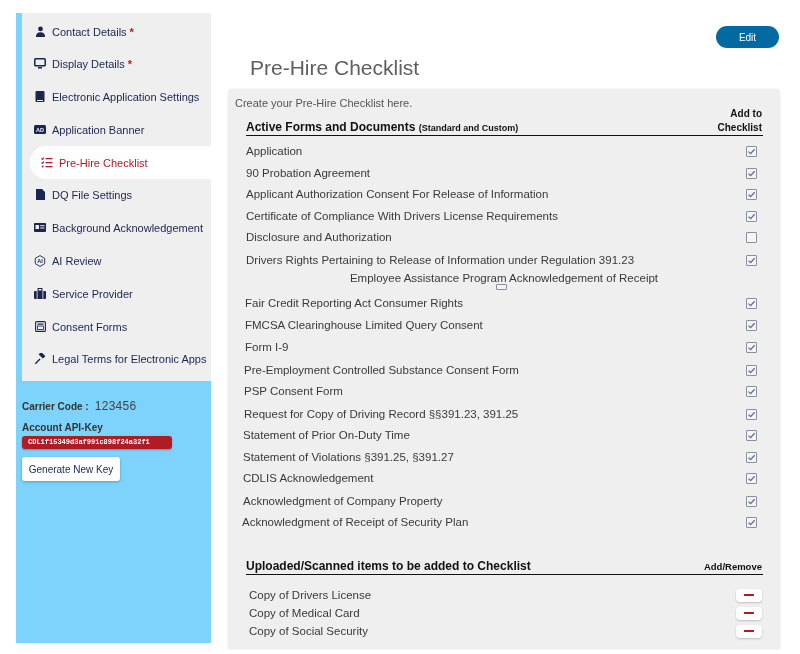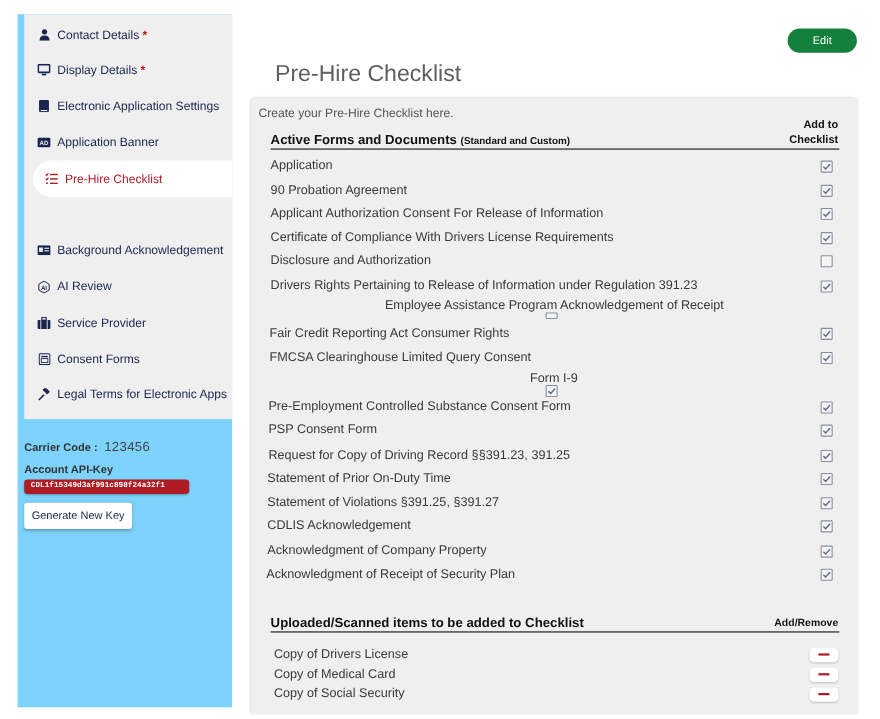--- a/index.html
+++ b/index.html
@@ -15,21 +15,21 @@
     .nav-item.active { background: #ffffff; border-radius: 16px 0 0 16px; color: #b01c24; left: 8px; width: 181px; padding-left: 10px; }
     .nav-item.active .ico { color: #b01c24; }
 
     .carrier { position: absolute; left: 6px; top: 386px; font-size: 10px; font-weight: bold; color: #333; display: flex; align-items: baseline; }
     .carrier .val { font-weight: normal; font-size: 12px; color: #444; margin-left: 6px; letter-spacing: 0.3px; }
     .apikey-label { position: absolute; left: 6px; top: 409px; font-size: 10px; font-weight: bold; color: #333; }
     .apikey { position: absolute; left: 6px; top: 423px; width: 150px; height: 13px; background: #b01c24; color: #fff; border-radius: 3px; font-size: 7px; font-weight: bold; line-height: 13px; padding-left: 6px; font-family: "Liberation Mono", monospace; box-shadow: 0 1px 2px rgba(0,0,0,0.3); }
     .genkey { position: absolute; left: 6px; top: 444px; width: 98px; height: 24px; background: #ffffff; border: none; border-radius: 3px; font-size: 10px; color: #1a2550; font-family: "Liberation Sans", sans-serif; box-shadow: 0 1px 3px rgba(0,0,0,0.25); cursor: pointer; }
 
     
-    .edit-btn { position: absolute; left: 716px; top: 26px; width: 63px; height: 22px; background: #15803d; color: #fff; border: none; border-radius: 11px; font-size: 10px; font-family: "Liberation Sans", sans-serif; cursor: pointer; }
+    .edit-btn { position: absolute; left: 716px; top: 26px; width: 63px; height: 22px; background: #0369a1; color: #fff; border: none; border-radius: 11px; font-size: 10px; font-family: "Liberation Sans", sans-serif; cursor: pointer; }
     .page-title { position: absolute; left: 250px; top: 56px; font-size: 21px; color: #5f5f5f; font-weight: normal; }
     .panel { position: absolute; left: 228px; top: 89px; width: 552px; height: 560px; background: #efefef; border-radius: 5px 5px 0 0; box-shadow: 0 0 2px rgba(0,0,0,0.12); }
     .intro { position: absolute; left: 7px; top: 8px; font-size: 11px; color: #555; }
     .col-head { position: absolute; right: 18px; top: 18px; font-size: 10px; font-weight: bold; color: #111; text-align: right; line-height: 14px; }
     .sec-head { position: absolute; left: 18px; top: 31px; width: 517px; border-bottom: 1.5px solid #111; padding-bottom: 1px; font-size: 12px; font-weight: bold; color: #111; }
     .sec-head .sub { font-size: 9px; font-weight: bold; }
 
     .row { position: absolute; left: 14px; width: 520px; height: 18px; display: flex; align-items: center; justify-content: space-between; font-size: 11.5px; color: #3a3a3a; }
     .cb { width: 11px; height: 11px; border: 1px solid #8a8fa0; background: #f5f5f5; border-radius: 1px; display: inline-flex; align-items: center; justify-content: center; margin-right: 5px; cursor: pointer; }
     .cb svg { width: 9px; height: 9px; }
@@ -90,20 +90,28 @@
             <svg width="12" height="11" viewBox="0 0 12 11">
               <path d="M0.5 1.5 L1.5 2.5 L3 0.5" stroke="currentColor" stroke-width="1.1" fill="none"></path>
               <path d="M0.5 5.5 L1.5 6.5 L3 4.5" stroke="currentColor" stroke-width="1.1" fill="none"></path>
               <circle cx="1.7" cy="9.5" r="0.9" fill="currentColor"></circle>
               <rect x="4.5" y="1" width="7" height="1.3" fill="currentColor"></rect>
               <rect x="4.5" y="5" width="7" height="1.3" fill="currentColor"></rect>
               <rect x="4.5" y="9" width="7" height="1.3" fill="currentColor"></rect>
             </svg>
           </span>
         <span>Pre-Hire Checklist</span>
+      </div>
+      <div class="nav-item" style="top:165px">
+        <span class="ico">
+            <svg width="9" height="11" viewBox="0 0 9 11">
+              <path d="M0 0 H6 L9 3 V11 H0 Z" fill="currentColor"></path>
+            </svg>
+          </span>
+        <span>DQ File Settings</span>
       </div>
       <div class="nav-item" style="top:198px">
         <span class="ico">
             <svg width="12" height="9" viewBox="0 0 12 9">
               <rect x="0" y="0" width="12" height="9" rx="1" fill="currentColor"></rect>
               <rect x="1.5" y="2" width="3.5" height="4" fill="#efefef"></rect>
               <rect x="6.2" y="2.2" width="4.3" height="1" fill="#efefef"></rect>
               <rect x="6.2" y="4.5" width="4.3" height="1" fill="#efefef"></rect>
             </svg>
           </span>
@@ -231,21 +239,21 @@
           </span>
         </div>
         <div class="row" style="top: 227px; left: 17px; width: 517px;">
           <span>FMCSA Clearinghouse Limited Query Consent</span>
           <span class="cb">
             <svg viewBox="0 0 9 9">
               <path d="M1.5 4.6 L3.6 6.6 L7.6 2.2" stroke="#5a6a9a" stroke-width="1.3" fill="none"></path>
             </svg>
           </span>
         </div>
-        <div class="row" style="top: 249px; left: 17px; width: 517px; flex-direction: column;">
+        <div class="row" style="top: 249px; left: 17px; width: 517px;">
           <span>Form I-9</span>
           <span class="cb">
             <svg viewBox="0 0 9 9">
               <path d="M1.5 4.6 L3.6 6.6 L7.6 2.2" stroke="#5a6a9a" stroke-width="1.3" fill="none"></path>
             </svg>
           </span>
         </div>
         <div class="row" style="top: 272px; left: 16px; width: 518px;">
           <span>Pre-Employment Controlled Substance Consent Form</span>
           <span class="cb">

